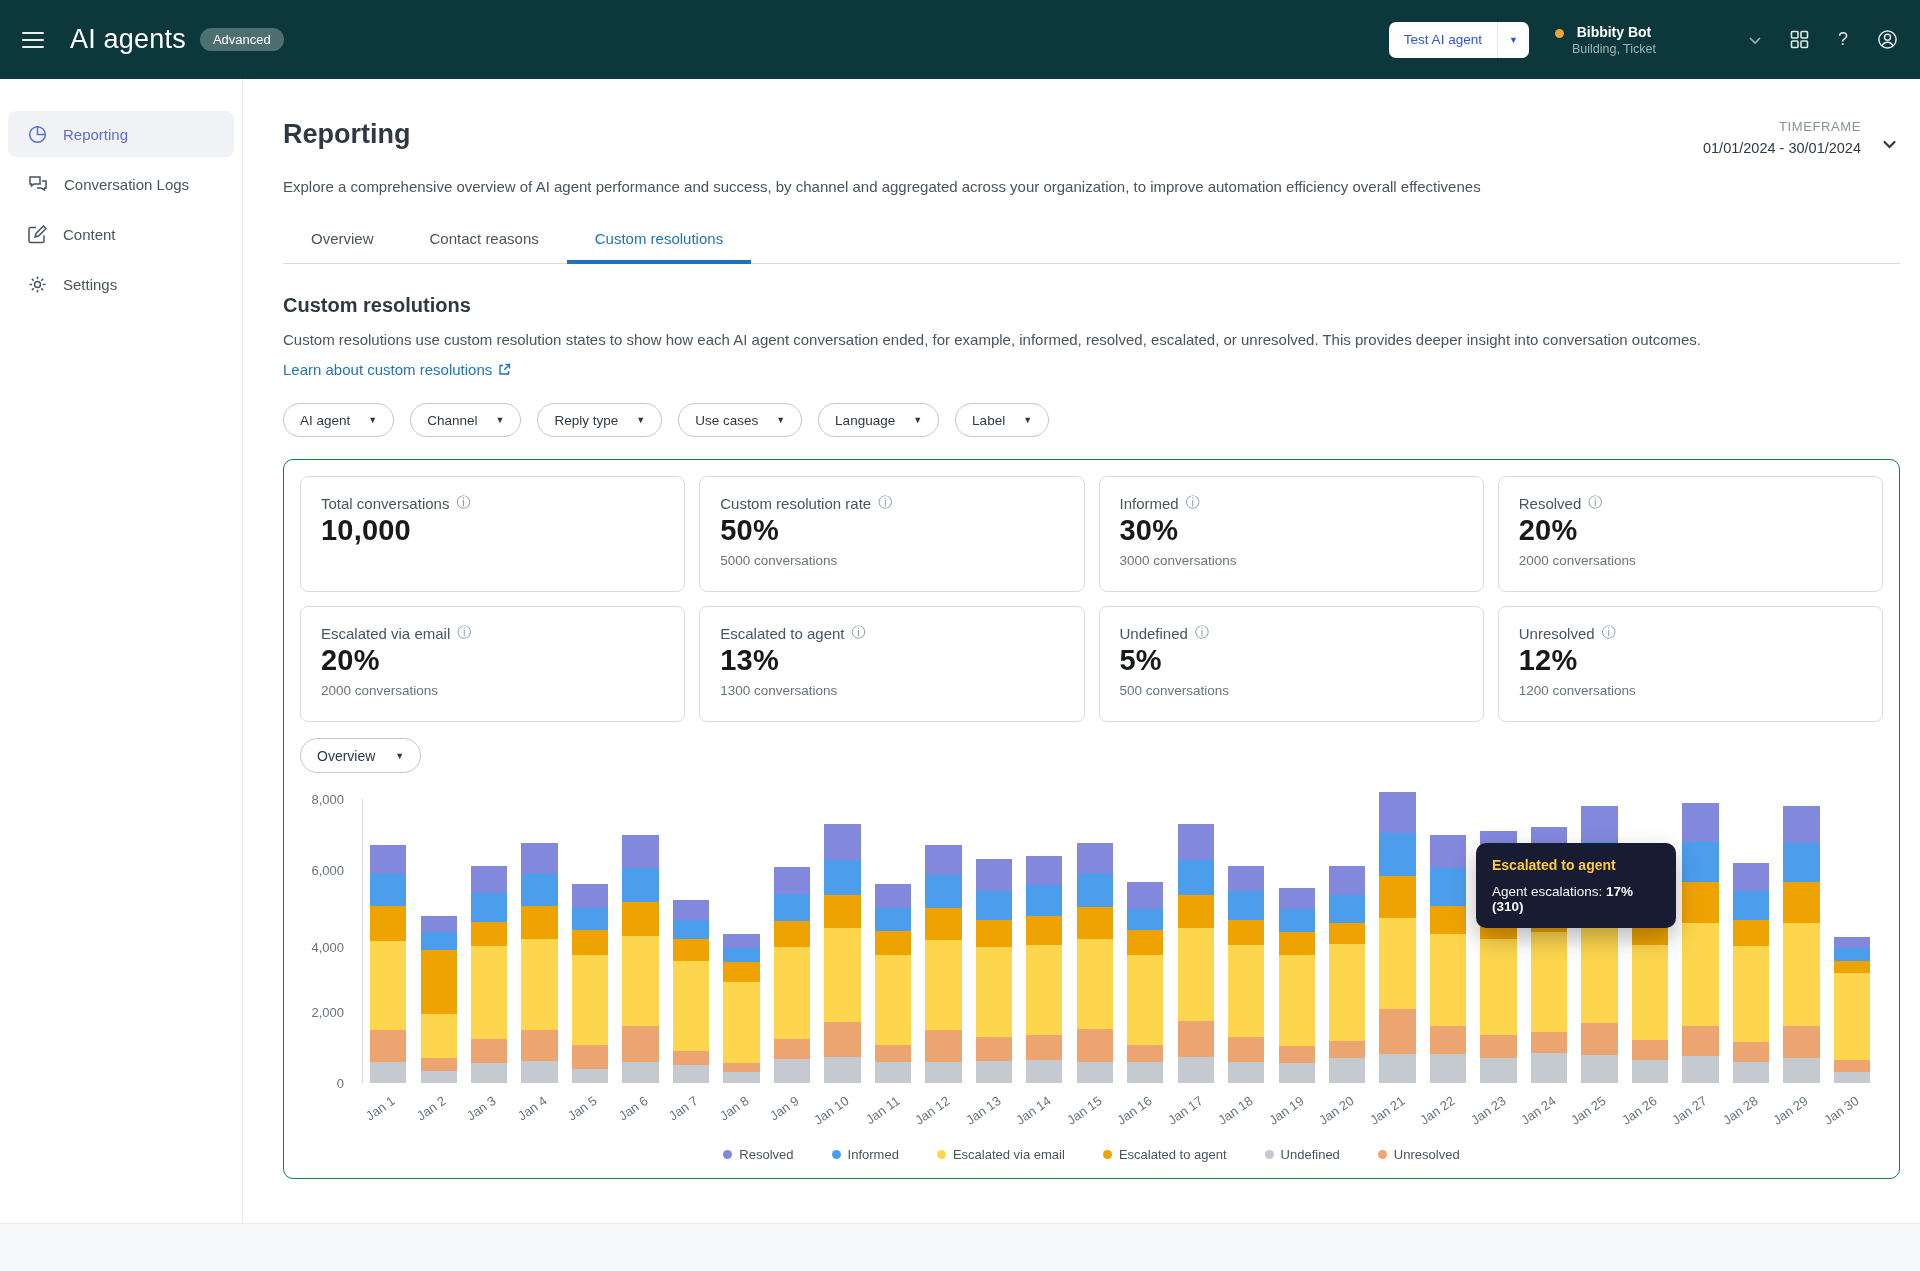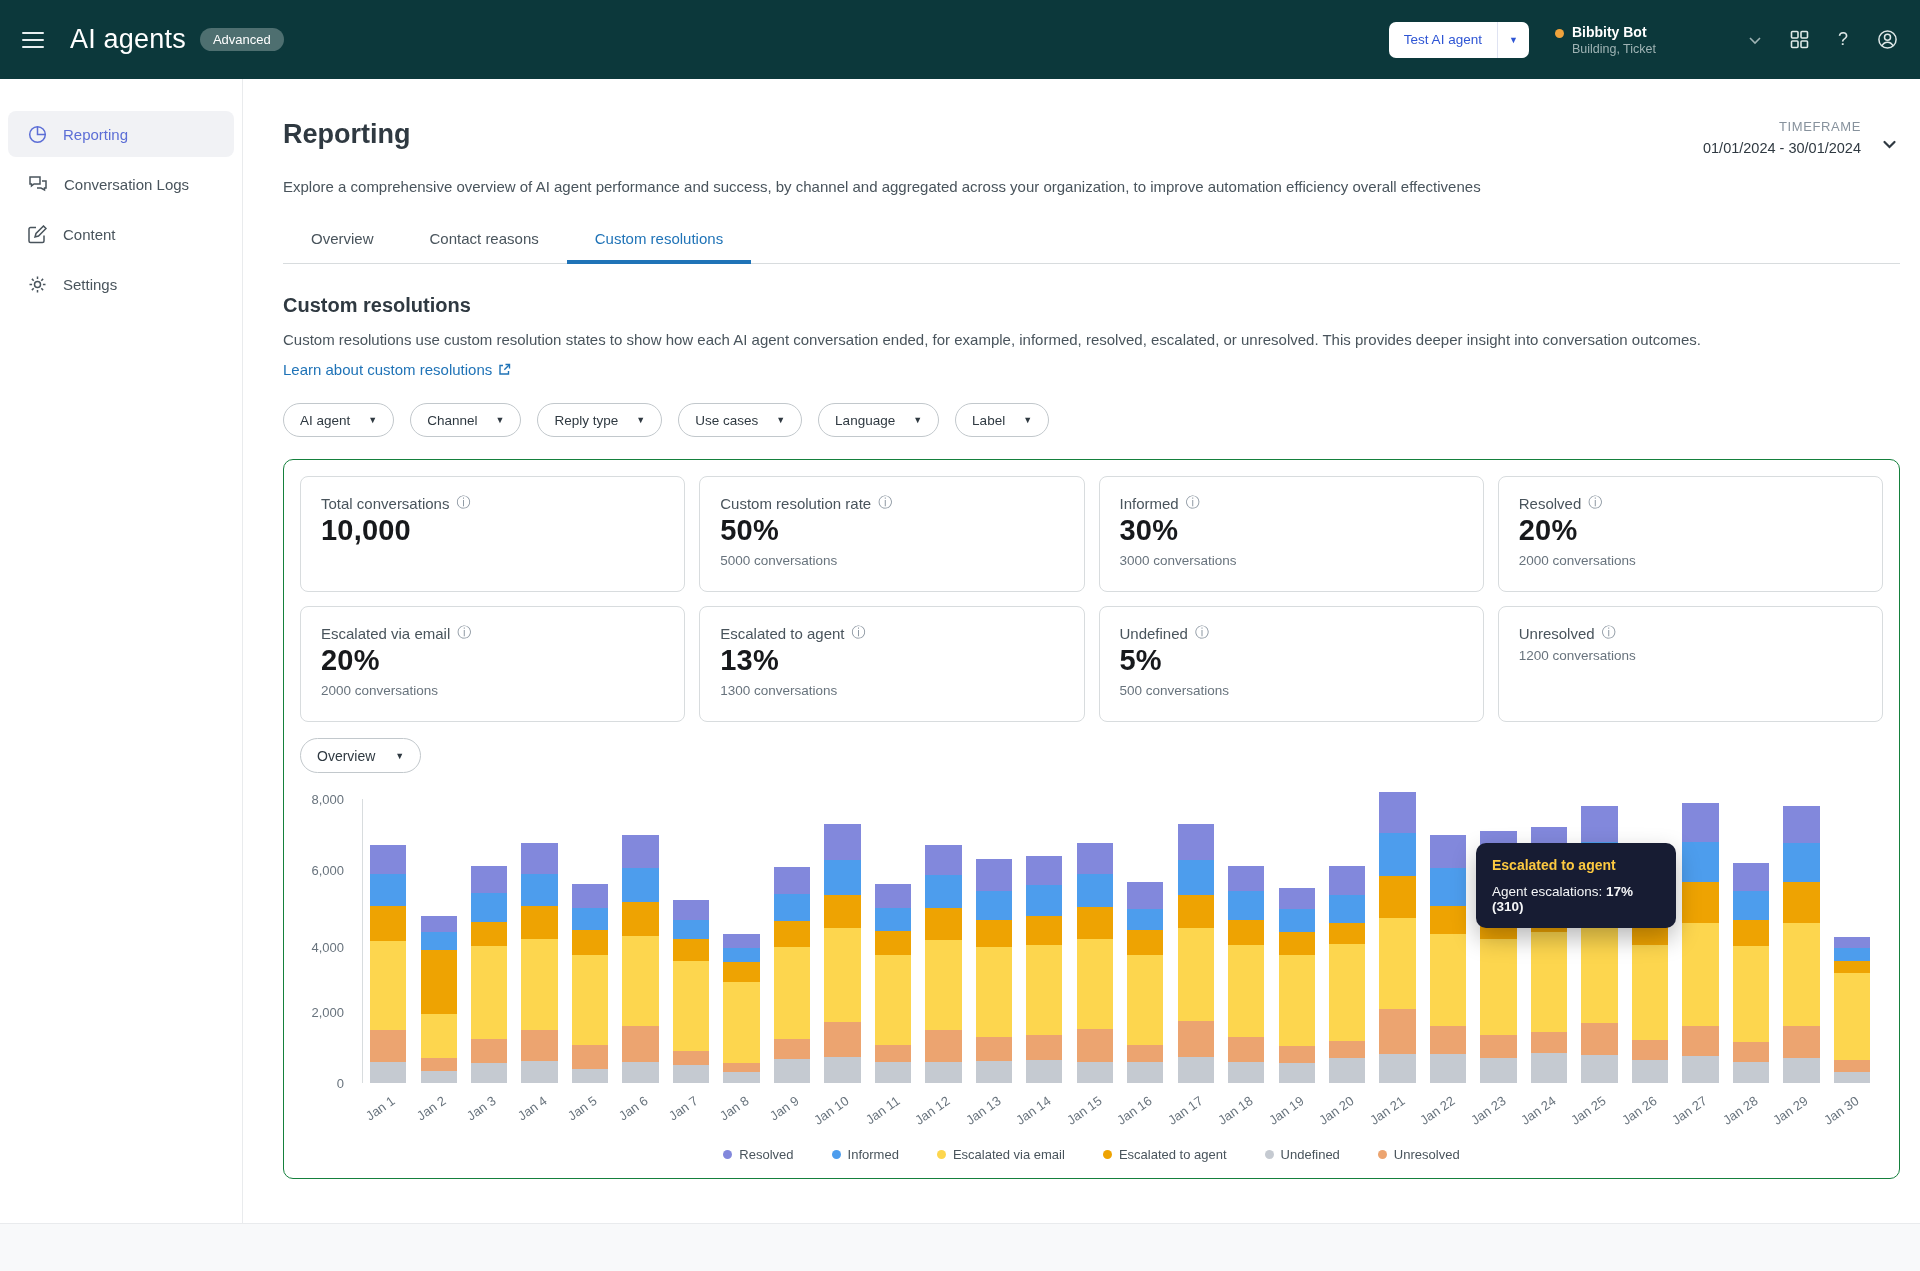--- a/index.html
+++ b/index.html
@@ -11,21 +11,21 @@
   .hamburger { width:22px; display:flex; flex-direction:column; gap:5px; cursor:pointer; margin-right:26px; }
   .hamburger span { height:2px; background:#e8eff0; border-radius:1px; }
   .app-title { color:#fff; font-size:27px; font-weight:500; letter-spacing:.2px; }
   .badge { margin-left:14px; background:#4e6f70; color:#fff; font-size:13px; padding:4px 13px; border-radius:13px; }
   .topbar-right { margin-left:auto; display:flex; align-items:center; gap:18px; }
   .split-btn { display:flex; background:#fff; border-radius:7px; overflow:hidden; align-items:stretch; height:36px; }
   .split-btn .main { padding:0 15px; display:flex; align-items:center; color:#2e55d4; font-size:13.5px; font-weight:500; cursor:pointer; }
   .split-btn .caret { width:32px; display:flex; align-items:center; justify-content:center; border-left:1px solid #dfe3f2; color:#2e55d4; font-size:9px; cursor:pointer; }
   .bot-block { display:flex; align-items:flex-start; gap:8px; margin-left:8px; }
   .bot-dot { width:9px; height:9px; border-radius:50%; background:#f0a23c; margin-top:6px; }
-  .bot-name { color:#fff; font-size:14px; font-weight:600; line-height:18px; }
+  .bot-name { color:#fff; font-size:14px; font-weight:600; line-height:18px;text-align:center; }
   .bot-sub { color:#9fb3b4; font-size:12.5px; line-height:16px; }
   .top-icons { display:flex; align-items:center; gap:22px; margin-left:70px; }
   .top-icon { color:#dfe8e8; cursor:pointer; display:flex; align-items:center; justify-content:center; width:22px; height:22px; }
   .help-glyph { font-size:18px; color:#dfe8e8; }
 
   
   .content-row { flex:1; display:flex; min-height:0; }
   .sidebar { width:243px; flex:none; border-right:1px solid #e9ebed; padding-top:28px; background:#fff; }
   .side-item { display:flex; align-items:center; gap:16px; height:46px; margin:4px 8px; padding:0 20px; border-radius:8px; font-size:15px; color:#49545c; cursor:pointer; }
   .side-item svg { flex:none; }
@@ -293,20 +293,21 @@
               <span class="info-icon">ⓘ</span>
             </div>
           <div class="metric-value">5%</div>
           <div class="metric-sub">500 conversations</div>
         </div>
         <div class="metric-card">
           <div class="metric-label">
               <span>Unresolved</span>
               <span class="info-icon">ⓘ</span>
             </div>
+          <div class="metric-value">12%</div>
           <div class="metric-sub">1200 conversations</div>
         </div>
       </div>
 
       <div class="view-pill">
         <span>Overview</span>
         <span class="pill-caret">▼</span>
       </div>
 
       

